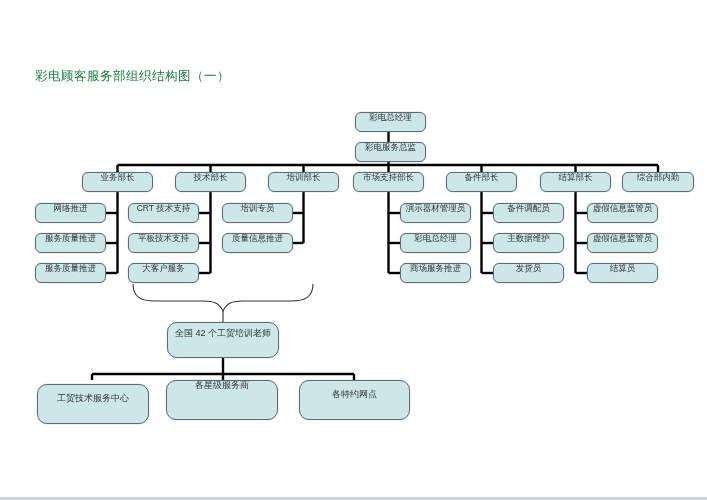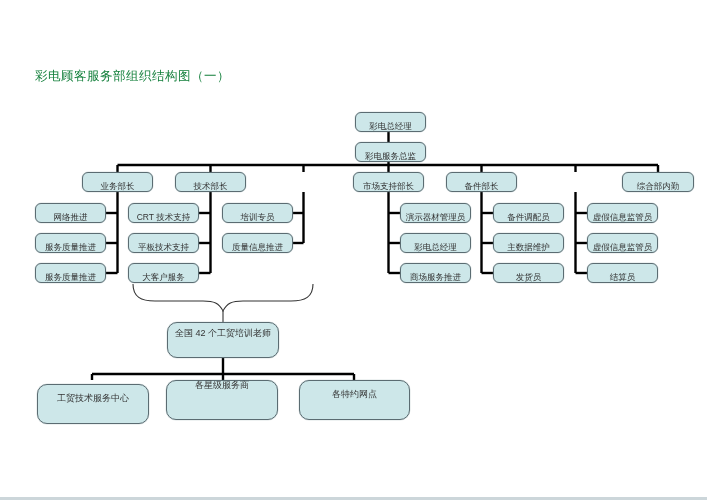--- a/index.html
+++ b/index.html
@@ -13,21 +13,21 @@
   #title{
     position:absolute;left:35px;top:68px;
     font-size:12.5px;color:#15803d;letter-spacing:0.5px;
   }
   .node{
     position:absolute;
     box-sizing:border-box;
     background:#cde7e9;
     border:1px solid #5b6c72;
     border-radius:6px;
-    display:flex;align-items:flex-end;justify-content:center;
+    display:flex;align-items:flex-start;justify-content:center;
     font-size:8.5px;color:#333333;
     text-align:center;line-height:1.1;
     box-shadow:0 0 0 0.5px rgba(120,150,155,0.25);
   }
   .node.small{width:71px;height:20px;}
   .node.big{
     border-radius:10px;
     align-items:flex-start;
     font-size:9px;
   }
@@ -105,26 +105,32 @@
   <div class="node small" style="left:355px;top:142px;">
       <span>彩电服务总监</span>
     </div>
 
   <div class="node small" style="left:82px;top:172px;">
       <span>业务部长</span>
     </div>
   <div class="node small" style="left:175px;top:172px;">
       <span>技术部长</span>
     </div>
+  <div class="node small" style="left:268px;top:172px;">
+      <span>培训部长</span>
+    </div>
   <div class="node small" style="left:353px;top:172px;">
       <span>市场支持部长</span>
     </div>
   <div class="node small" style="left:446px;top:172px;">
       <span>备件部长</span>
     </div>
+  <div class="node small" style="left:540px;top:172px;">
+      <span>结算部长</span>
+    </div>
   <div class="node small" style="left:622px;top:172px;width:72px;">
       <span>综合部内勤</span>
     </div>
 
   <div class="node small" style="left:35px;top:203px;">
       <span>网络推进</span>
     </div>
   <div class="node small" style="left:35px;top:233px;">
       <span>服务质量推进</span>
     </div>

